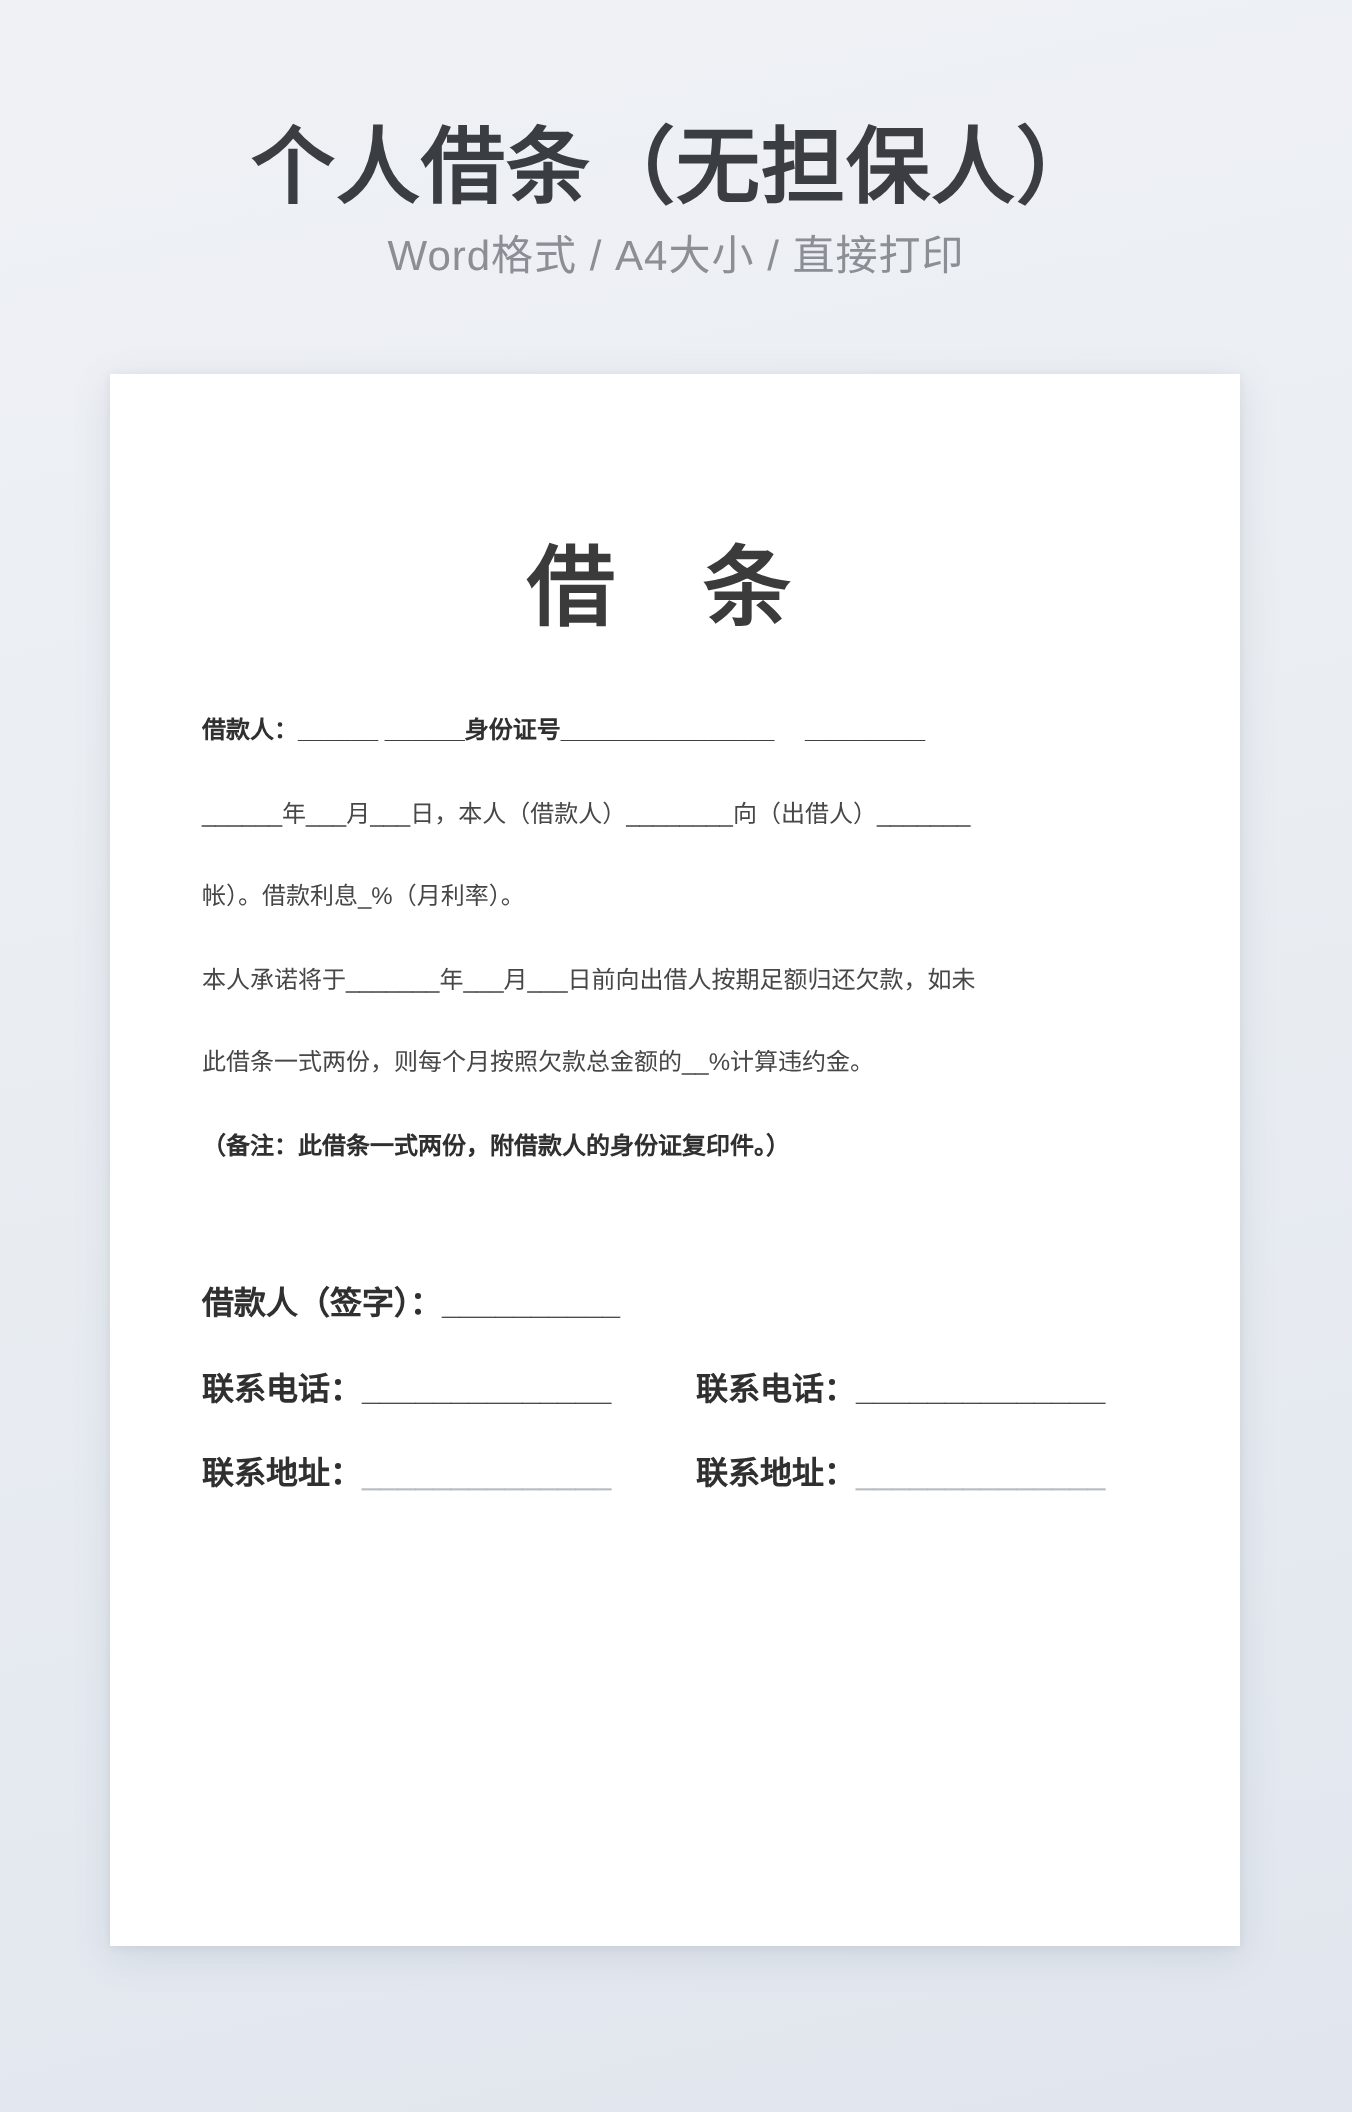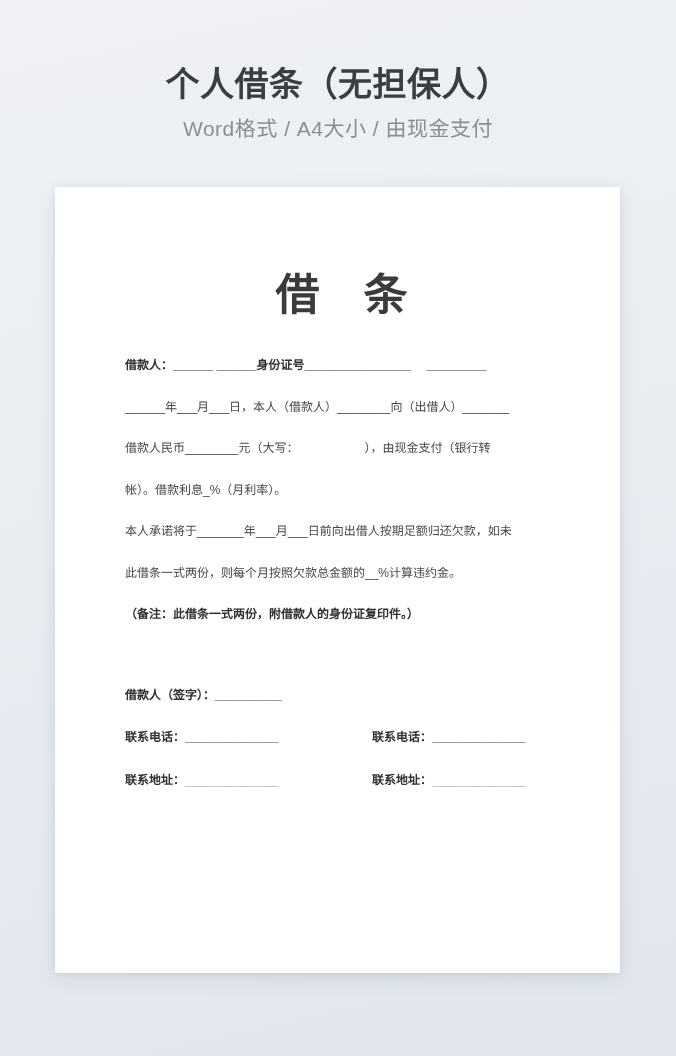--- a/index.html
+++ b/index.html
@@ -12,21 +12,21 @@
     background: linear-gradient(168deg, #eff1f5 0%, #e9edf2 48%, #e1e6ee 100%);
   }
 
   
   .page-header {
     position: absolute;
     top: 62px; left: 0; right: 0;
     text-align: center;
   }
   .page-title {
-    font-size: 34px;
+    font-size: 42px;
     line-height: 44px;
     font-weight: 800;
     color: #3a3d42;
     letter-spacing: 0.5px;
     margin: 0;
   }
   .page-subtitle {
     font-size: 21px;
     line-height: 26px;
     font-weight: 400;
@@ -36,21 +36,21 @@
   }
 
   
   .paper {
     position: absolute;
     left: 55px; top: 187px;
     width: 565px; height: 786px;
     background: #ffffff;
     box-shadow: 0 5px 18px rgba(96,108,130,0.15), 0 1px 4px rgba(96,108,130,0.10);
     box-sizing: border-box;
-    padding: 0 62px 0 70px;
+    padding: 0 62px 0 46px;
     overflow: hidden;
   }
   .doc-title {
     margin: 84px 0 0 0;
     text-align: center;
     font-size: 44px;
     line-height: 48px;
     font-weight: 700;
     color: #3b3b3b;
   }
@@ -62,49 +62,48 @@
   .doc-lines p {
     margin: 0;
     line-height: 41.5px;
     white-space: nowrap;
   }
   .doc-lines p.bold, .note-line { font-weight: 700; color: #303030; }
 
   
   .sig-block {
     margin-top: 38px;
-    font-size: 12px;
+    font-size: 16px;
     color: #303030;
     font-weight: 700;
   }
   .sig-row {
     display: grid;
     grid-template-columns: 247px 1fr;
     line-height: 42.5px;
     white-space: nowrap;
   }
   .sig-blank { color: #3a3a3a; }
   .sig-blank.light { color: #b7bbc2; font-weight: 400; }
 </style>
 </head>
 <body>
 
 <header class="page-header">
   <h1 class="page-title">个人借条（无担保人）</h1>
-  <div class="page-subtitle">Word格式 / A4大小 / 由现金支付</div>
+  <div class="page-subtitle">Word格式 / A4大小 / 直接打印</div>
 </header>
 
 <div class="paper">
 
   <div class="doc-title">借　条</div>
 
   <div class="doc-lines">
     <p class="bold">借款人：______ ______身份证号________________　 _________</p>
     <p>______年___月___日，本人（借款人）________向（出借人）_______</p>
-    <p>借款人民币________元（大写：　　　　　　），由现金支付（银行转</p>
     <p>帐）。借款利息_%（月利率）。</p>
     <p>本人承诺将于_______年___月___日前向出借人按期足额归还欠款，如未</p>
     <p>此借条一式两份，则每个月按照欠款总金额的__%计算违约金。</p>
     <p class="note-line">（备注：此借条一式两份，附借款人的身份证复印件。）</p>
   </div>
 
   <div class="sig-block">
     <div class="sig-row">
       <div>
         <span>借款人（签字）：</span><span class="sig-blank">__________</span>

